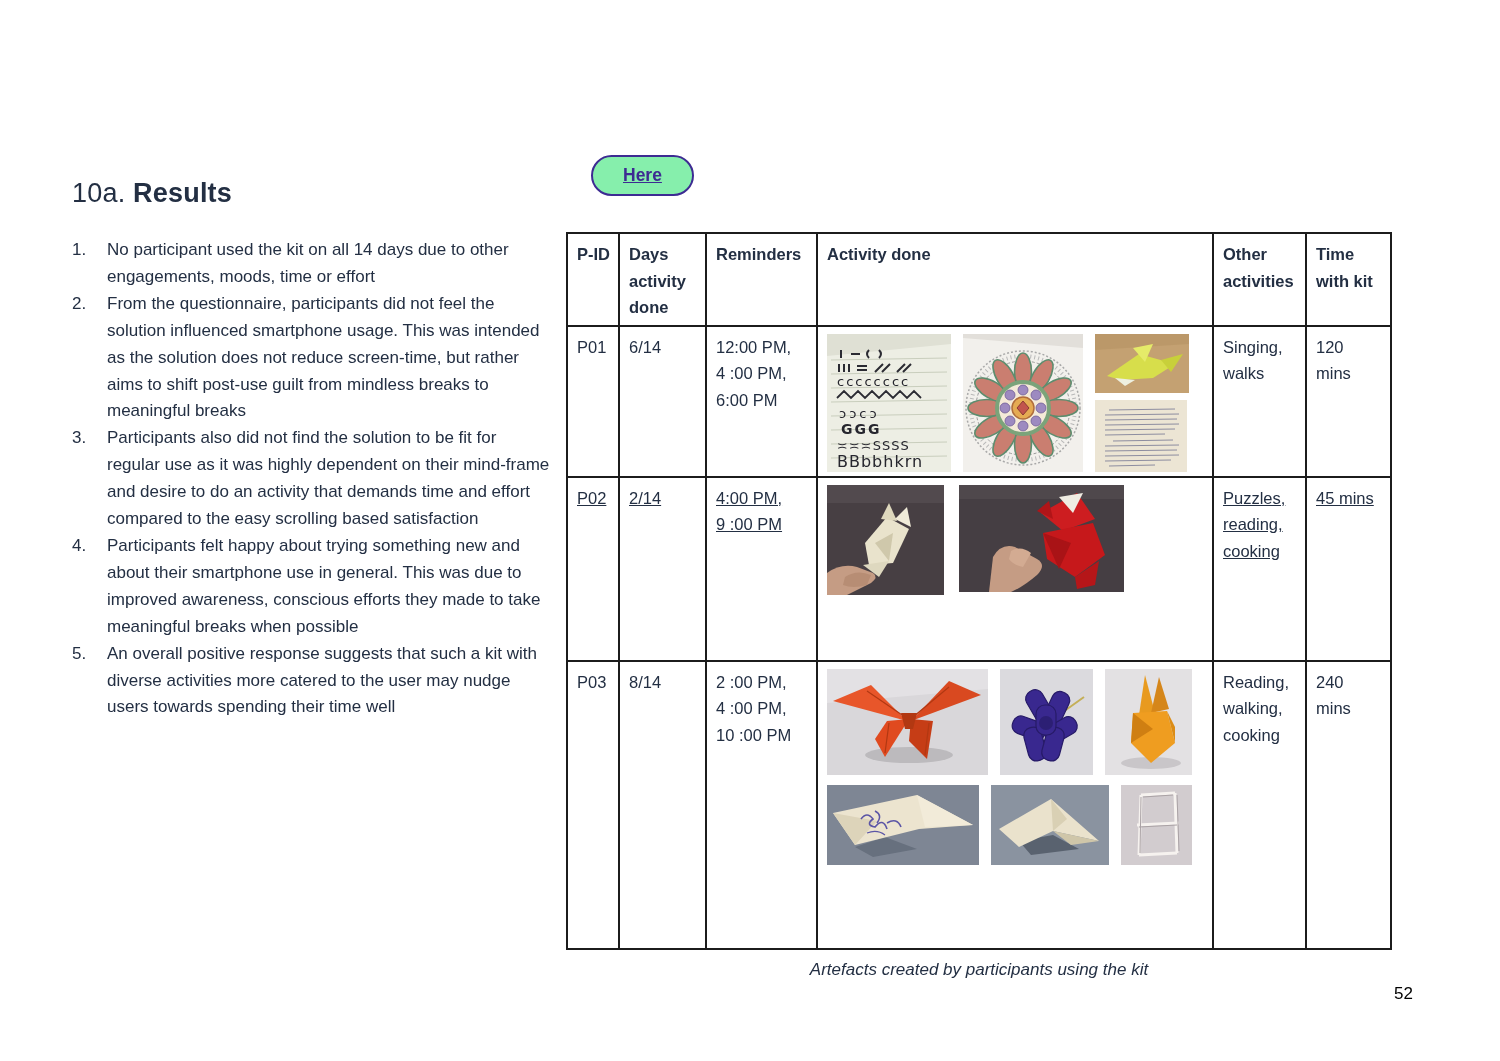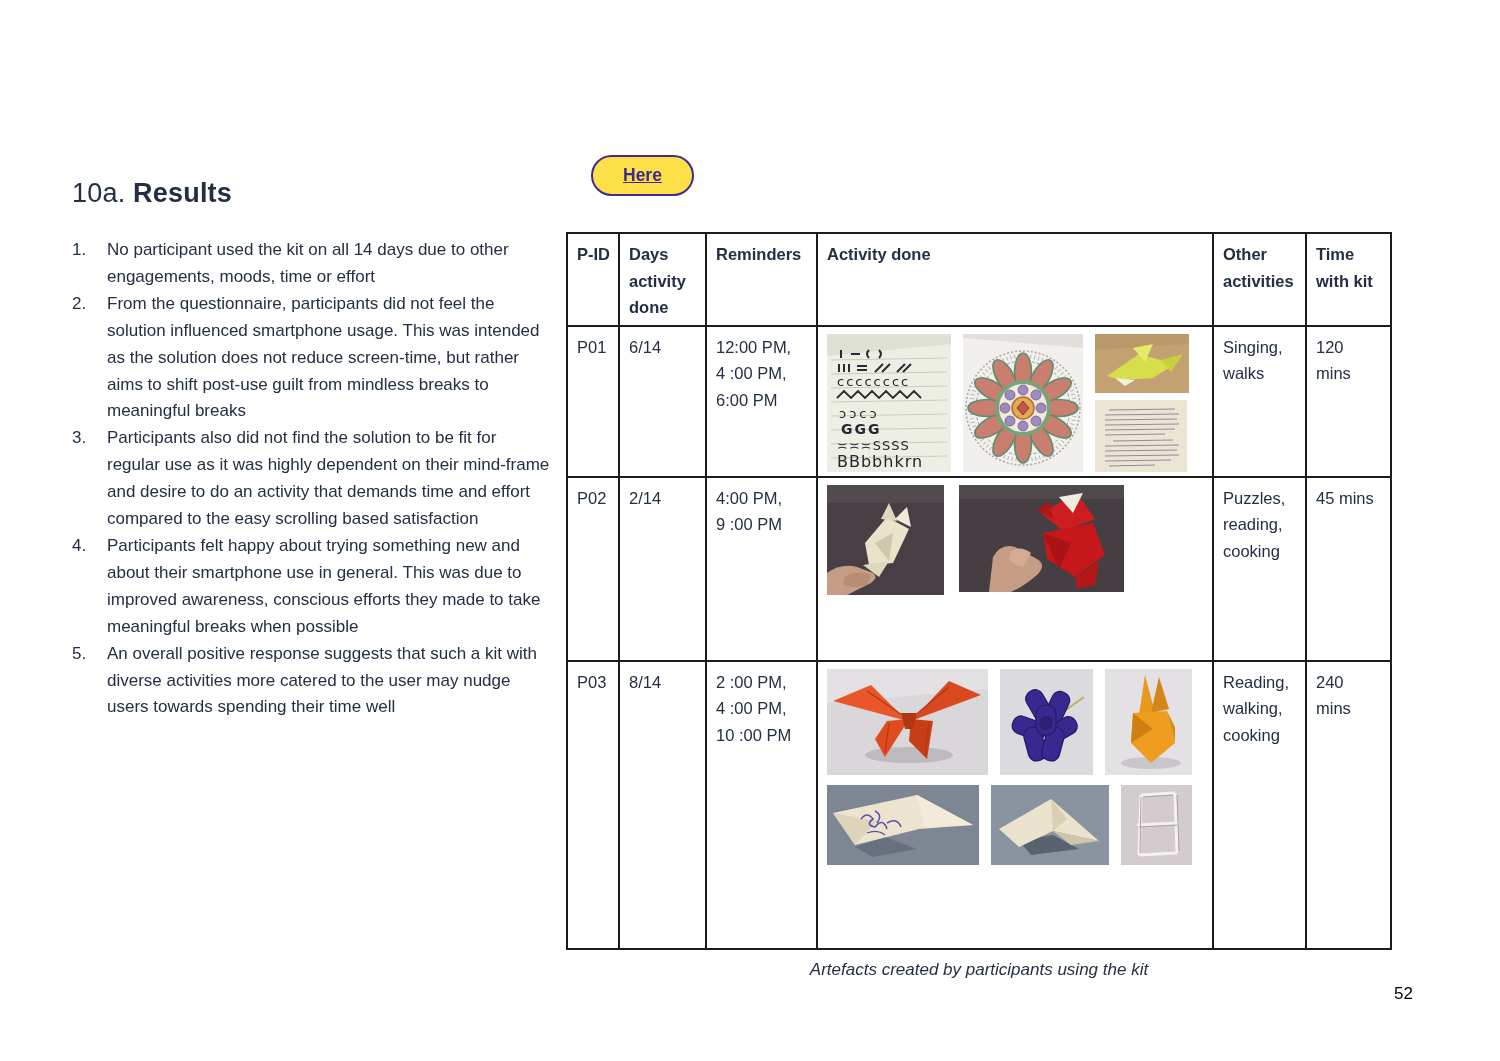--- a/index.html
+++ b/index.html
@@ -18,38 +18,38 @@
   .rlist-num { width:35px; flex:0 0 35px; }
   .rlist-text { width:443px; }
 
   
   .link-row { position:absolute; left:567px; top:152px; width:830px; height:46px;
               display:flex; align-items:center; }
   .link-text { font-size:17px; }
   .here-btn {
     margin-left:24px; display:inline-flex; align-items:center; justify-content:center;
     min-width:102px; height:41px; padding:0 30px;
-    border:2.5px solid #3d2b92; border-radius:22px; background:#fde047;
+    border:2.5px solid #3d2b92; border-radius:22px; background:#86efac;
     color:#3d2b92; font-size:17.5px; font-weight:700; text-decoration:underline;
     cursor:pointer;
   }
 
   
   .table-wrap { position:absolute; left:566px; top:232px; width:826px; }
   table.results { border-collapse:collapse; table-layout:fixed; width:824px; }
   table.results th, table.results td {
     border:2px solid #1c1c1c; vertical-align:top; text-align:left;
     font-size:16.5px; line-height:26.5px; padding:7px 5px 4px 9px;
     overflow:hidden;
   }
   table.results th { font-weight:700; }
   .pre { white-space:pre-line; }
   tr.hdr { height:85px; }
   tr.r1 { height:124px; }
-  tr.r2 { height:184px; }
+  tr.r2 { height:184px;text-decoration:underline; }
   tr.r3 { height:288px; }
   td.activity { padding:13px 7px 6px 13px; }
   .imgrow { display:flex; gap:12px; align-items:flex-start; }
   .imgcol { display:flex; flex-direction:column; gap:7px; }
   .ph { display:block; }
 
   
   .caption { margin-top:10px; text-align:center; font-style:italic; font-size:17px; }
   .page-num { position:absolute; left:1394px; top:984px; font-size:17px; color:#000000; }
 </style>

